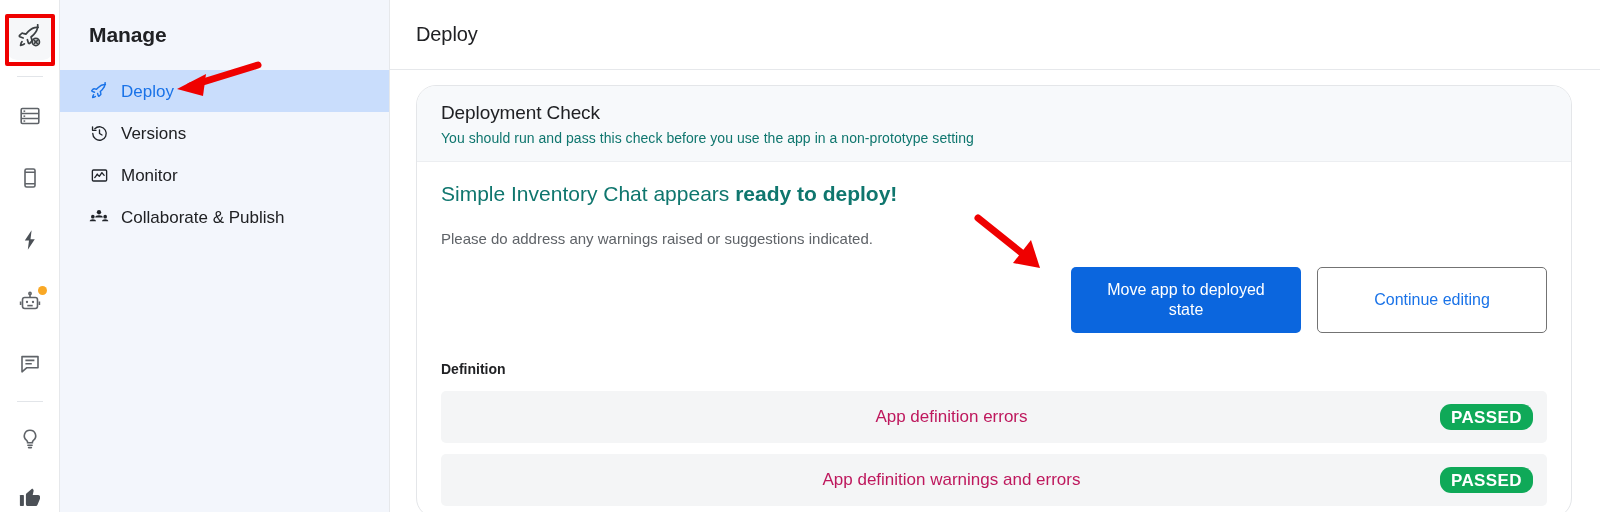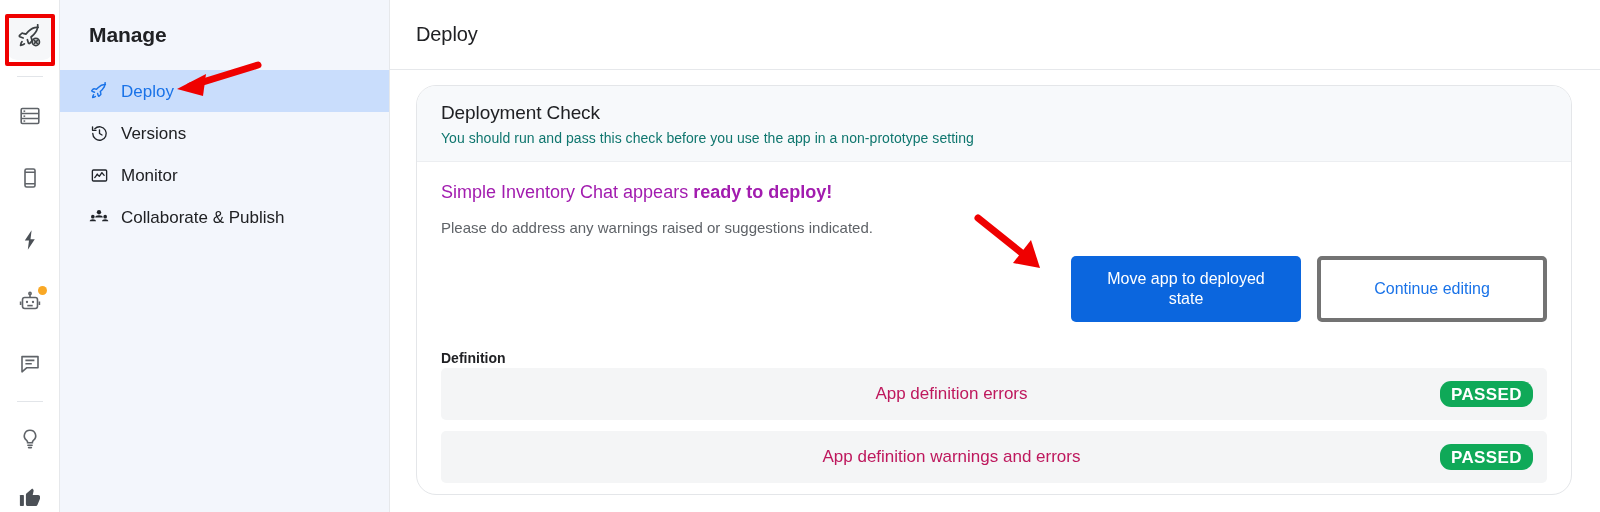--- a/index.html
+++ b/index.html
@@ -135,23 +135,23 @@
   }
   .card-head p {
     font-size: 14px;
     color: #0f766e;
     letter-spacing: 0.05px;
   }
 
   .card-body { padding: 20px 24px 0 24px; position: relative; }
 
   .status-line {
-    font-size: 18px;
-    color: #a21caf;
-    margin-bottom: 16px;
+    font-size: 21px;
+    color: #0f766e;
+    margin-bottom: 24px;
   }
   .status-line b { font-weight: 700; }
   .status-sub {
     font-size: 15px;
     color: #5f6368;
   }
 
   .btn-row {
     display: flex;
     justify-content: flex-end;
@@ -171,29 +171,29 @@
     width: 230px; height: 66px;
     background: #0b66de;
     color: #ffffff;
     border: none;
     padding: 0 20px;
   }
   .btn-secondary {
     width: 230px; height: 66px;
     background: #ffffff;
     color: #1a73e8;
-    border: 4px solid #737373;
+    border: 1px solid #737373;
   }
 
   .section-title {
     font-size: 14px;
     font-weight: 700;
     color: #202124;
     margin-top: 28px;
-    margin-bottom: 2px;
+    margin-bottom: 14px;
   }
 
   .check-row {
     background: #f4f5f6;
     border-radius: 5px;
     height: 52px;
     display: flex; align-items: center;
     padding: 0 14px 0 22px;
     margin-bottom: 11px;
   }

